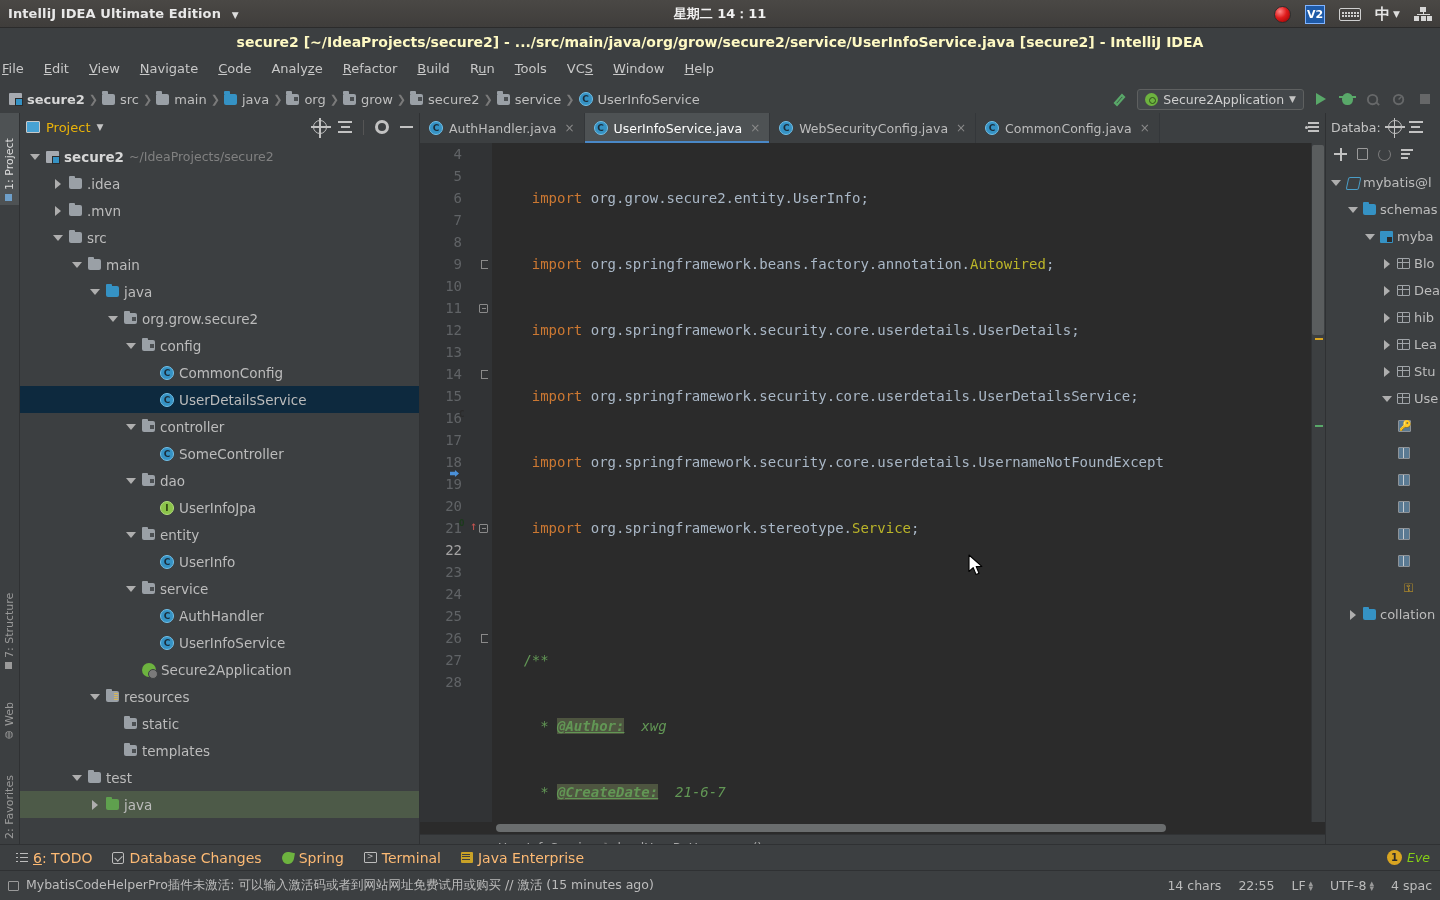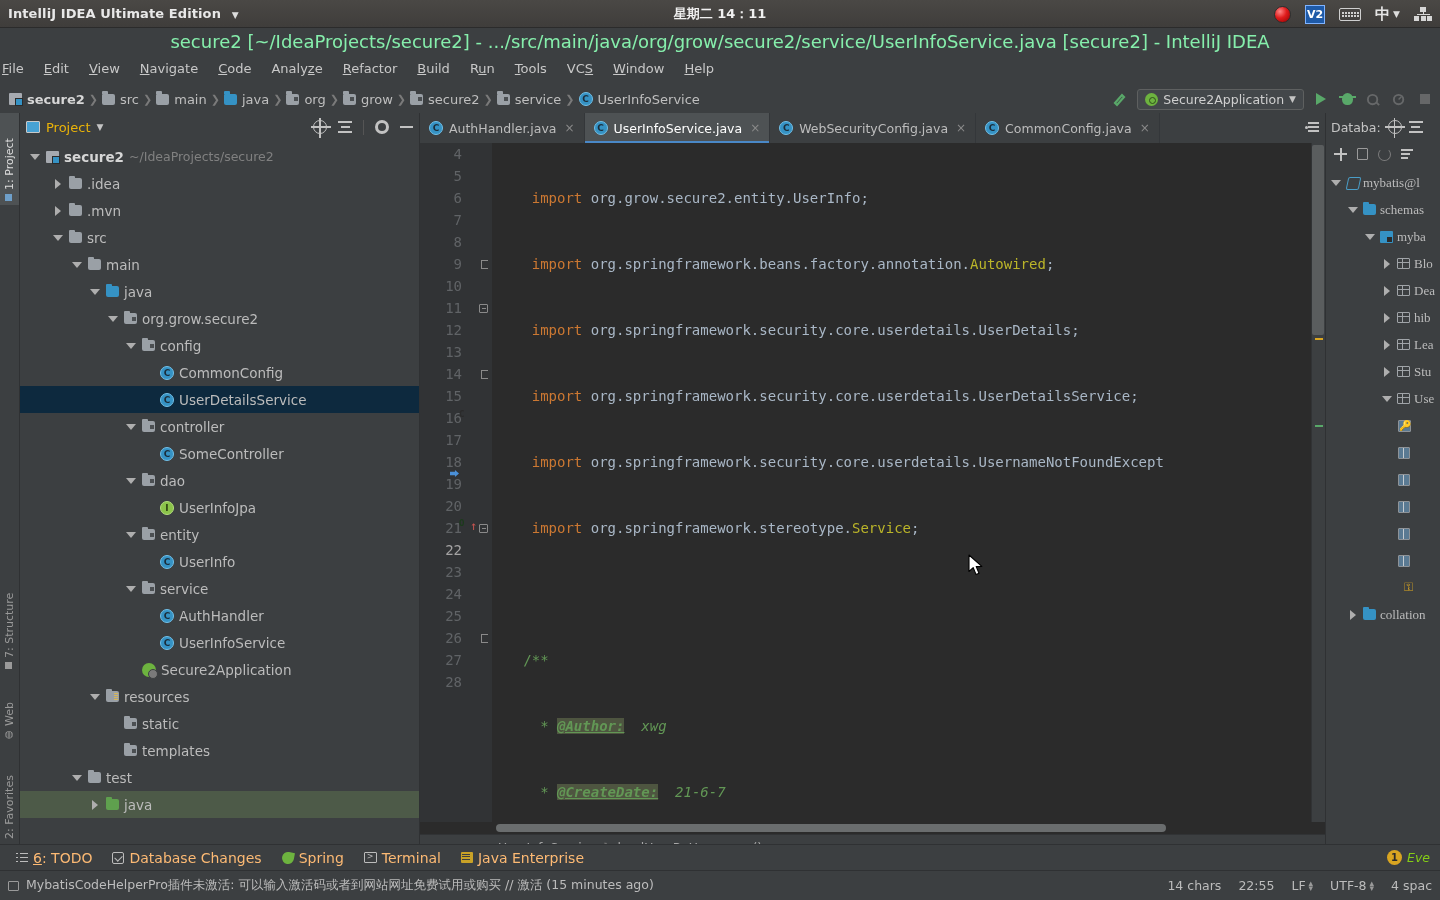--- a/index.html
+++ b/index.html
@@ -59,21 +59,21 @@
   .net-b2 { width: 5px; height: 5px; left: 6.5px; bottom: 0; }
   .net-b3 { width: 5px; height: 5px; right: 0; bottom: 0; }
   .net-line { width: 13px; height: 1px; left: 2.5px; top: 7px; }
   .net-stem { width: 1px; height: 3px; left: 8.5px; top: 5px; }
 
   
   .title-bar {
     position: absolute; top: 28px; left: 0; width: 1440px; height: 27px;
     background: #3c3f41; display: flex; align-items: center; justify-content: center;
   }
-  .title-text { font-size: 18px; font-weight: normal; color: #86efac; white-space: nowrap; }
+  .title-text { font-size: 14px; font-weight: bold; color: #fef9c3; white-space: nowrap; }
 
   
   .menu-bar {
     position: absolute; top: 55px; left: 0; width: 1440px; height: 26px;
     background: #3c3f41; display: flex; align-items: center; padding-left: 0;
   }
   .menu-item {
     padding: 3px 10px; font-size: 13px; color: #c8c8c8; cursor: default; white-space: nowrap;
   }
   .menu-item:first-child { padding-left: 2px; }
@@ -268,21 +268,21 @@
   .db-toolbar { height: 26px; display: flex; align-items: center; gap: 10px; padding: 0 8px; }
   .ico-plus { position: relative; width: 13px; height: 13px; }
   .ico-plus i { position: absolute; background: #c2c2c2; }
   .ico-plus i:nth-child(1) { left: 0; top: 5.5px; width: 13px; height: 2px; }
   .ico-plus i:nth-child(2) { top: 0; left: 5.5px; height: 13px; width: 2px; }
   .ico-copy { width:11px;height:12px;border:1.4px solid #9a9a9a;border-radius:1px; }
   .ico-refresh { width:13px;height:13px;border:1.6px solid #7d7d7d;border-radius:50%;border-top-color:transparent; }
   .ico-sql { width:14px;height:12px;position:relative; }
   .ico-sql i{position:absolute;left:0;height:1.6px;background:#c2c2c2;}
   .ico-sql i:nth-child(1){top:1px;width:12px;}.ico-sql i:nth-child(2){top:5px;width:9px;}.ico-sql i:nth-child(3){top:9px;width:7px;}
-  .db-tree { padding-top: 2px; font-family: Liberation Serif, serif; }
+  .db-tree { padding-top: 2px; }
   .dbrow { height: 27px; display: flex; align-items: center; gap: 4px; white-space: nowrap; font-size: 13px; color: #bcbcbc; overflow: hidden; }
   .ico-dbconn { width:13px;height:13px;flex:none;position:relative;}
   .ico-dbconn::before{content:"";position:absolute;left:1px;top:1px;width:11px;height:11px;border:1.6px solid #4a9ec8;border-radius:2px;transform:skewX(-12deg);}
   .ico-table { width:13px;height:11px;border:1.4px solid #a0a4a8;flex:none;position:relative;border-radius:1px; }
   .ico-table::before{content:"";position:absolute;left:0;top:2.5px;width:100%;height:1.2px;background:#a0a4a8;}
   .ico-table::after{content:"";position:absolute;left:3.8px;top:0;width:1.2px;height:100%;background:#a0a4a8;}
   .ico-schema-db { width:13px;height:12px;background:#3592c4;border-radius:1px;flex:none;position:relative; }
   .ico-schema-db::after{content:"";position:absolute;right:1px;bottom:1px;width:5px;height:5px;background:#2b2b2b;}
   .ico-col { width:12px;height:12px;border:1.3px solid #8e9398;flex:none;position:relative;border-radius:1px;background:#5a7a93;}
   .ico-col::after{content:"";position:absolute;left:3.5px;top:0;width:1.2px;height:100%;background:#c5cbd0;}

